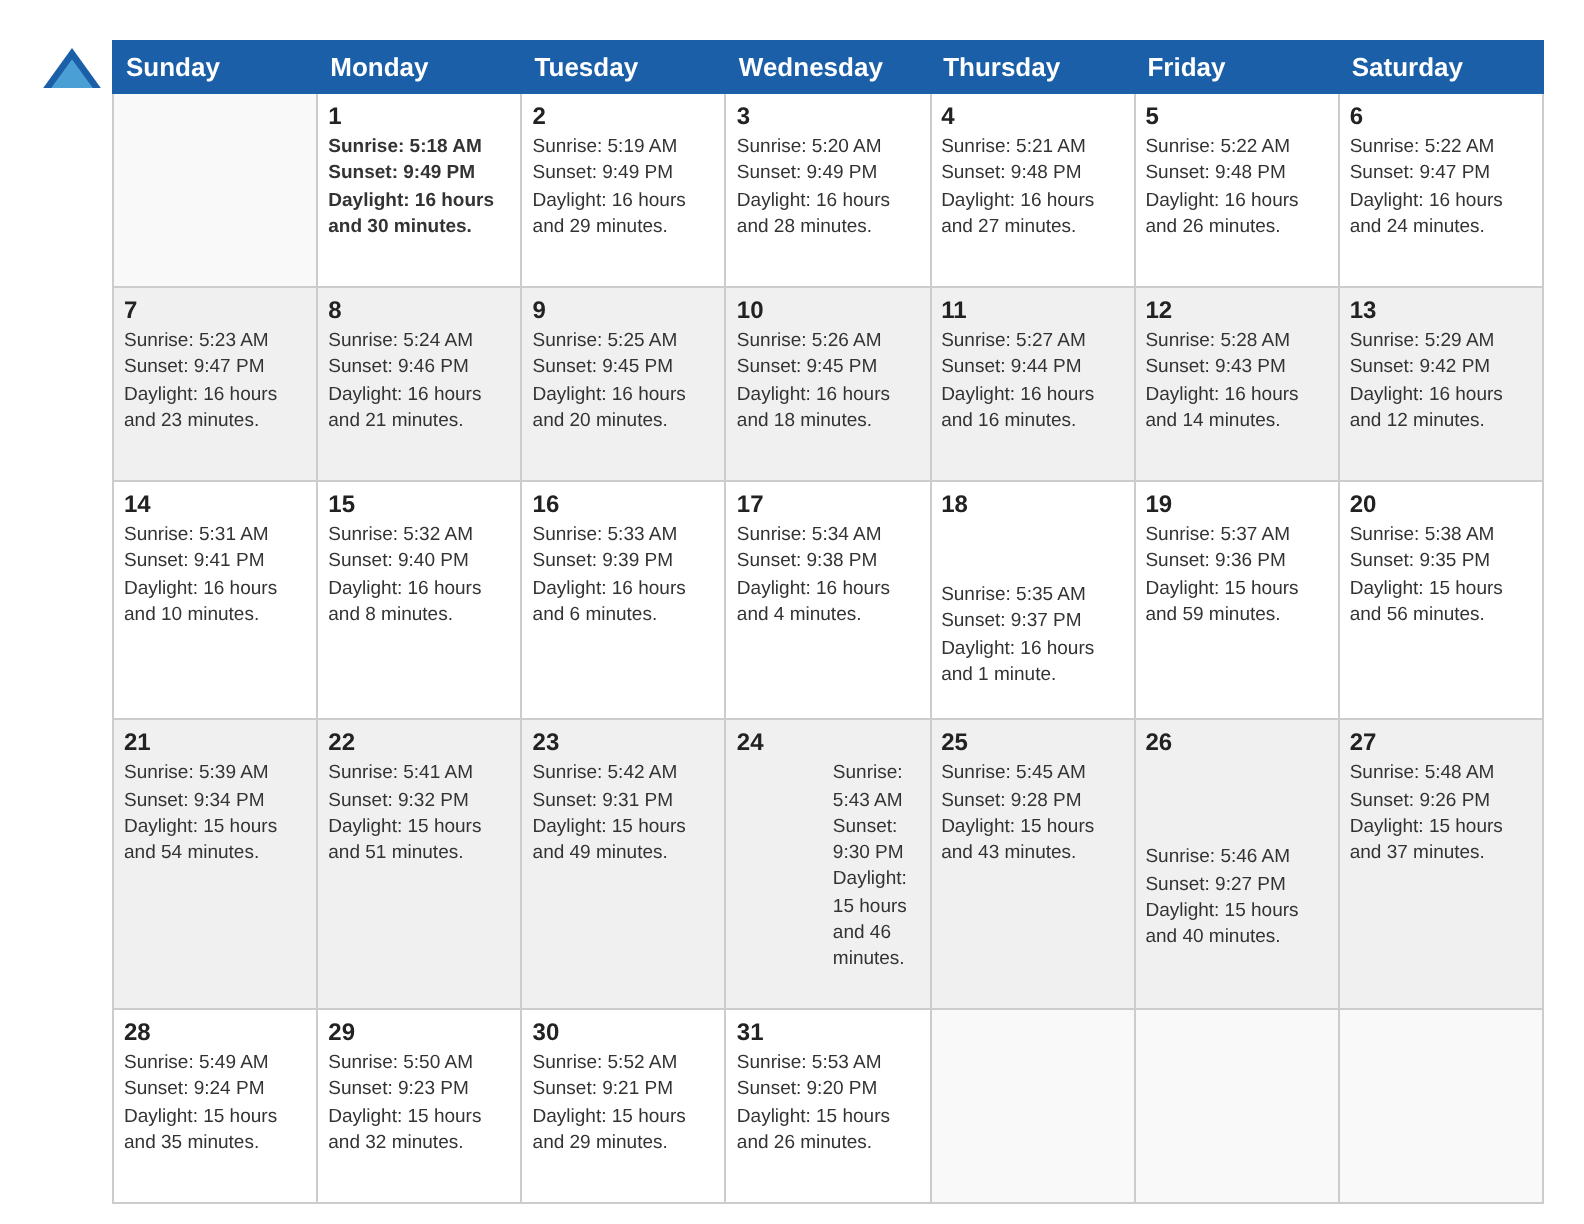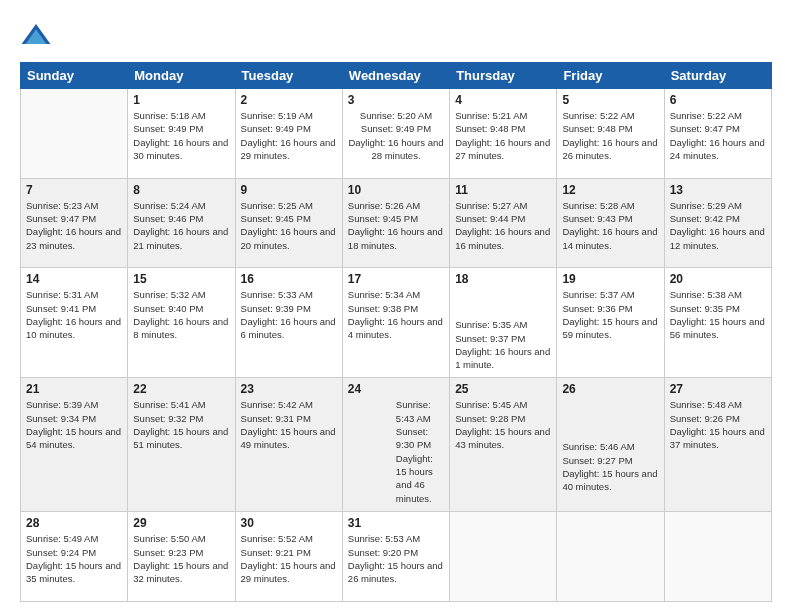--- a/index.html
+++ b/index.html
@@ -8,21 +8,21 @@
       background: #fff;
       width: 792px;
       height: 612px;
       overflow: hidden;
     }
     .page {
       width: 792px;
       height: 612px;
       padding: 20px 20px 10px 20px;
       display: flex;
-      flex-direction: column;
+      flex-direction: row;
     }
     .header {
       display: flex;
       justify-content: space-between;
       align-items: flex-start;
       margin-bottom: 10px;
     }
     .logo {
       display: flex;
       align-items: center;
@@ -134,33 +134,33 @@
           <th>Thursday</th>
           <th>Friday</th>
           <th>Saturday</th>
         </tr>
     </thead>
     <tbody id="calendar-body">
     <tr>
           <td class="empty"></td>
           <td>
             <span class="day-num">1</span>
-            <div class="day-detail" style="white-space: pre-line;">Sunrise: 5:18 AM
+            <div class="day-detail" style="white-space: pre-line; font-weight: bold;">Sunrise: 5:18 AM
 Sunset: 9:49 PM
 Daylight: 16 hours and 30 minutes.</div>
           </td>
           <td>
             <span class="day-num">2</span>
             <div class="day-detail" style="white-space: pre-line;">Sunrise: 5:19 AM
 Sunset: 9:49 PM
 Daylight: 16 hours and 29 minutes.</div>
           </td>
           <td>
             <span class="day-num">3</span>
-            <div class="day-detail" style="white-space: pre-line; text-align: center;">Sunrise: 5:20 AM
+            <div class="day-detail" style="white-space: pre-line;">Sunrise: 5:20 AM
 Sunset: 9:49 PM
 Daylight: 16 hours and 28 minutes.</div>
           </td>
           <td>
             <span class="day-num">4</span>
             <div class="day-detail" style="white-space: pre-line;">Sunrise: 5:21 AM
 Sunset: 9:48 PM
 Daylight: 16 hours and 27 minutes.</div>
           </td>
           <td>

